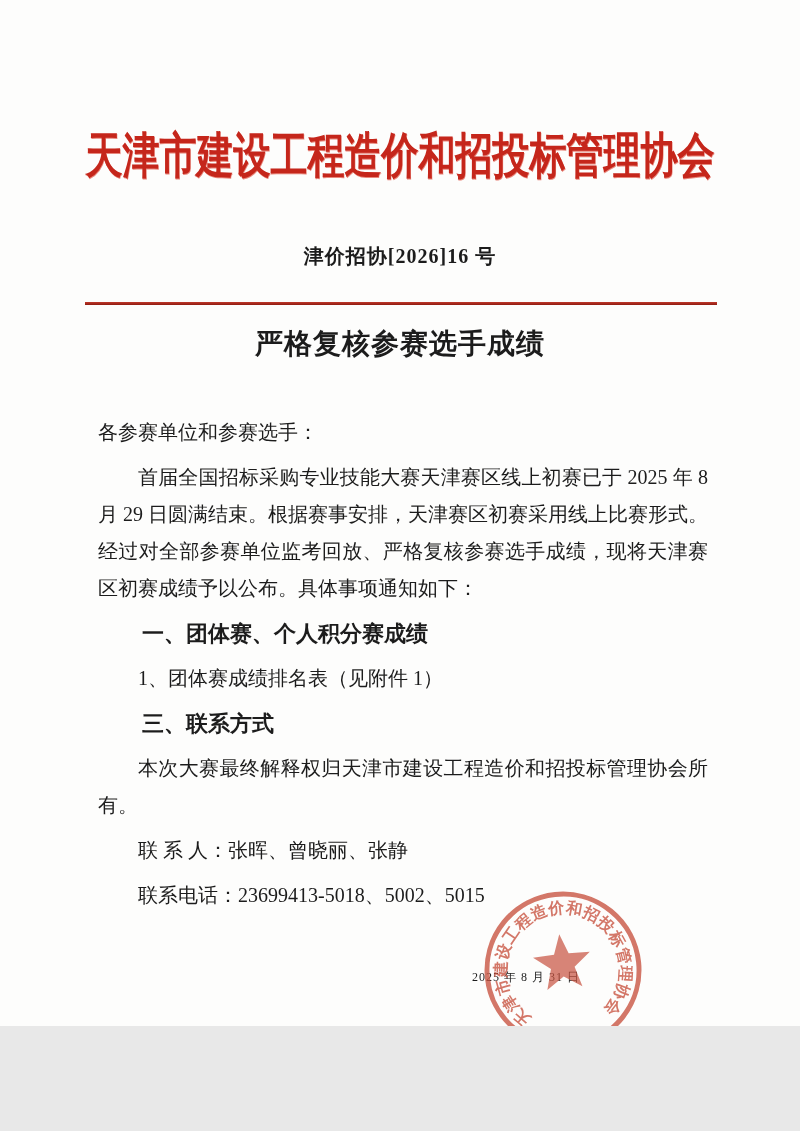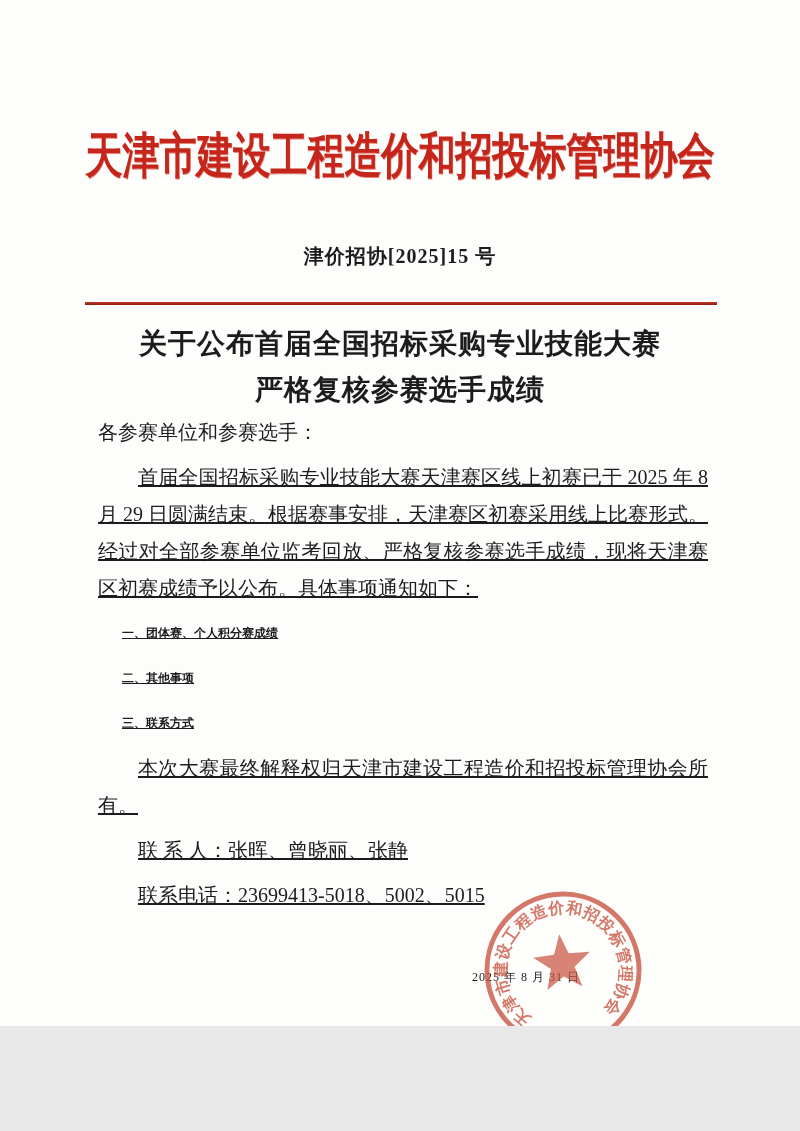--- a/index.html
+++ b/index.html
@@ -51,26 +51,26 @@
     letter-spacing: 1px;
   }
   .body-text {
     position: absolute;
     top: 406px; left: 90px;
     width: 626px;
     font-size: 20px;
     line-height: 37px;
   }
   .body-text p { margin: 8px; }
-  .indent { text-indent: 2em; text-decoration: underline; }
+  .indent { text-indent: 2em; }
   .para { text-align: justify; }
   .sec-heading {
     font-family: "Liberation Sans", "DejaVu Sans", sans-serif;
     font-weight: bold;
-    font-size: 12px;
+    font-size: 22px;
   }
   .attachments { margin-top: 11px; }
   .issue-date {
     position: absolute;
     top: 969px; left: 472px;
     font-size: 12px;
     letter-spacing: 1px;
     z-index: 1;
   }
   .seal {
@@ -87,34 +87,33 @@
     font-weight: bold;
   }
 </style>
 </head>
 <body>
 
 <div class="page">
 
   <div class="org-title">天津市建设工程造价和招投标管理协会</div>
 
-  <div class="doc-number">津价招协[2025]15 号</div>
+  <div class="doc-number">津价招协[2026]16 号</div>
 
   <div class="red-rule"></div>
 
   <div class="doc-title">
-    <div>关于公布首届全国招标采购专业技能大赛</div>
     <div>严格复核参赛选手成绩</div>
   </div>
 
   <div class="body-text">
     <p>各参赛单位和参赛选手：</p>
     <p class="indent para">首届全国招标采购专业技能大赛天津赛区线上初赛已于 2025 年 8 月 29 日圆满结束。根据赛事安排，天津赛区初赛采用线上比赛形式。经过对全部参赛单位监考回放、严格复核参赛选手成绩，现将天津赛区初赛成绩予以公布。具体事项通知如下：</p>
     <p class="indent sec-heading">一、团体赛、个人积分赛成绩</p>
-    <p class="indent sec-heading">二、其他事项</p>
+    <p class="indent">1、团体赛成绩排名表（见附件 1）</p>
     <p class="indent sec-heading">三、联系方式</p>
     <p class="indent para">本次大赛最终解释权归天津市建设工程造价和招投标管理协会所有。</p>
     <p class="indent">联 系 人：张晖、曾晓丽、张静</p>
     <p class="indent">联系电话：23699413-5018、5002、5015</p>
     <div class="attachments">
     </div>
   </div>
 
   <div class="issue-date">2025 年 8 月 31 日</div>
 

